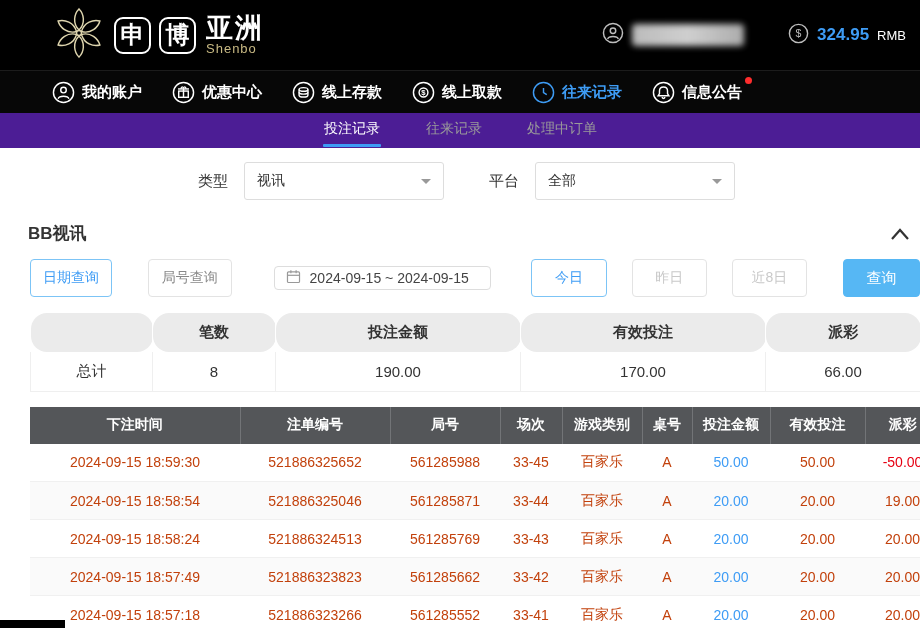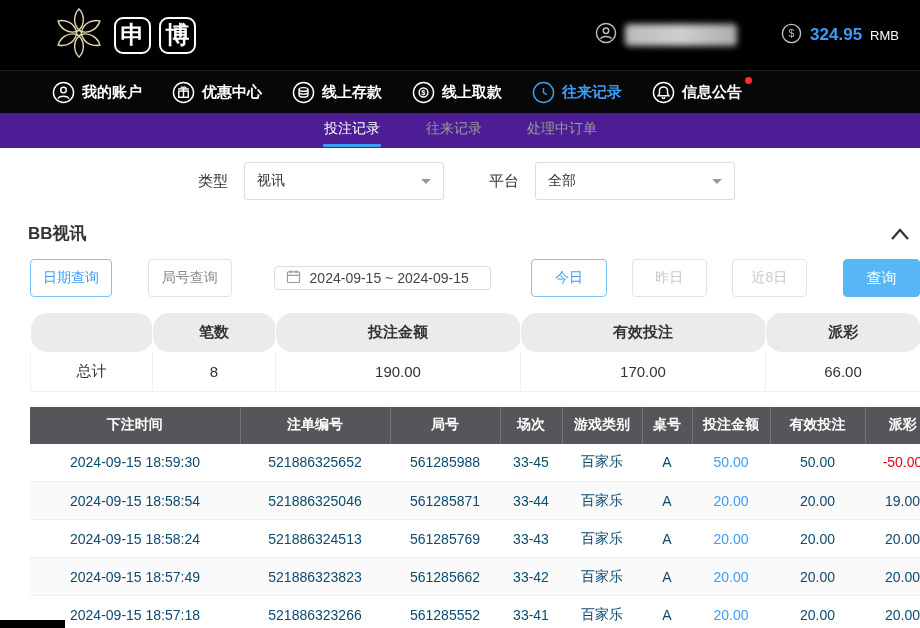--- a/index.html
+++ b/index.html
@@ -10,21 +10,21 @@
   .topbar { height:70px; background:#000; display:flex; align-items:center; padding:0 14px 0 52px; }
   .logo { display:flex; align-items:center; gap:8px; cursor:pointer; }
   .logo-char { width:37px; height:37px; border:2px solid #fff; border-radius:9px;
     color:#fff; font-size:24px; font-weight:bold; display:flex; align-items:center; justify-content:center; }
   .brand { display:flex; flex-direction:column; line-height:1.05; margin-left:2px; }
   .brand-region { color:#fff; font-size:27px; font-weight:bold; letter-spacing:2px; }
   .brand-sub { color:#c9ba84; font-size:13px; letter-spacing:1px; }
   .account { margin-left:auto; display:flex; align-items:center; gap:8px; }
   .blur-name { width:112px; height:22px; border-radius:4px; background:linear-gradient(90deg,#cfcfcf,#e6e6e6,#bfbfbf); filter:blur(3px); opacity:.9; }
   .balance-amount { color:#3e9cf5; font-size:17px; font-weight:bold; }
-  .balance-currency { color:#fff; font-size:13px; margin-right:7px; }
+  .balance-currency { color:#fff; font-size:13px; margin-right:0; }
 
   
   .navbar { height:43px; background:#070707; border-top:1px solid #1c1c1c;
     display:flex; align-items:center; gap:30px; padding-left:52px; }
   .nav-item { display:flex; align-items:center; gap:7px; color:#fff; font-size:15px; font-weight:bold; cursor:pointer; position:relative; }
   .nav-item.active { color:#3e9cf5; }
   .nav-item svg { display:block; }
   .dot { position:absolute; top:-4px; right:-10px; width:7px; height:7px; border-radius:50%; background:#ff2d2d; }
 
   
@@ -69,21 +69,21 @@
   .summary th { background:#ebebeb; height:39px; font-weight:bold; color:#333; border-right:1px solid #fff;border-radius:16px; }
   .summary th:last-child { border-right:none; }
   .summary td { height:39px; text-align:center; color:#333; border:1px solid #efefef; border-top:none; }
   .summary th, .summary td { text-align:center; }
 
   
   .detail { margin:15px 0 0 30px; width:910px; font-size:14px; }
   .detail th { background:#545659; color:#fff; height:37px; font-weight:bold;
     border-right:1px solid rgba(255,255,255,.18); text-align:center; }
   .detail th:last-child { border-right:none; }
-  .detail td { height:38px; text-align:center; color:#0c4a6e; border-bottom:1px solid #f0f0f0; }
+  .detail td { height:38px; text-align:center; color:#c2410c; border-bottom:1px solid #f0f0f0; }
   .detail tbody tr:nth-child(even) { background:#fafafa; }
   .detail td.link { color:#3e9cf5; cursor:pointer; }
   .detail td.neg { color:#e60012; }
 
   .footer-strip { position:absolute; left:0; bottom:0; width:65px; height:8px; background:#000; }
 </style>
 </head>
 <body>
 
 <div class="topbar">
@@ -96,20 +96,24 @@
           <path transform="rotate(120)" d="M0 -3 C-7 -10 -5 -20 0 -25 C5 -20 7 -10 0 -3 Z"></path>
           <path transform="rotate(180)" d="M0 -3 C-7 -10 -5 -20 0 -25 C5 -20 7 -10 0 -3 Z"></path>
           <path transform="rotate(240)" d="M0 -3 C-7 -10 -5 -20 0 -25 C5 -20 7 -10 0 -3 Z"></path>
           <path transform="rotate(300)" d="M0 -3 C-7 -10 -5 -20 0 -25 C5 -20 7 -10 0 -3 Z"></path>
           <circle r="2.6"></circle>
         </g>
       </svg>
     </span>
     <span class="logo-char">申</span>
     <span class="logo-char">博</span>
+    <span class="brand">
+      <span class="brand-region">亚洲</span>
+      <span class="brand-sub">Shenbo</span>
+    </span>
   </div>
 
   <div class="account">
     <span>
       <svg width="22" height="22" viewBox="0 0 24 24" fill="none" stroke="#bdbdbd" stroke-width="1.6">
         <circle cx="12" cy="12" r="10.4"></circle>
           <circle cx="12" cy="9.5" r="3"></circle>
         <path d="M6.2 18.6c1.2-3.6 10.4-3.6 11.6 0"></path>
       </svg>
     </span>

